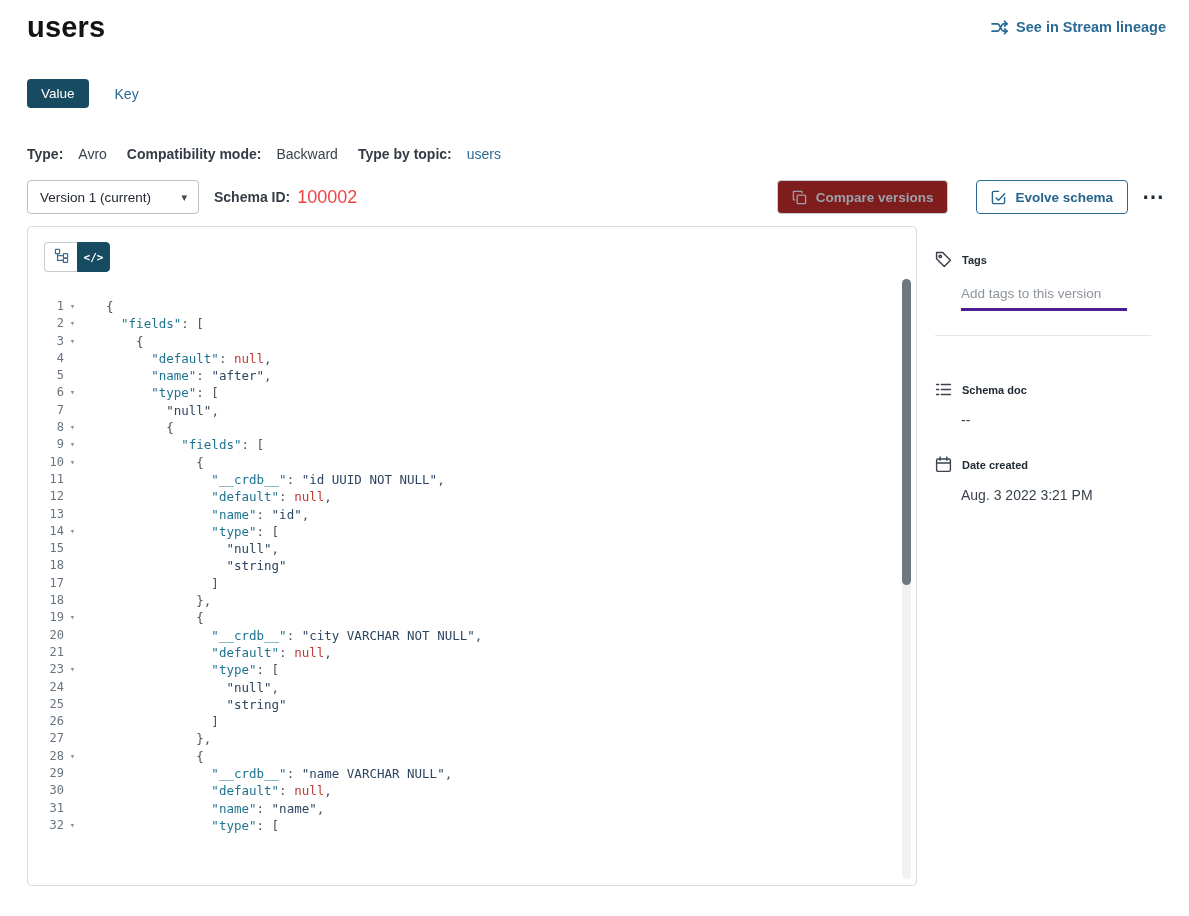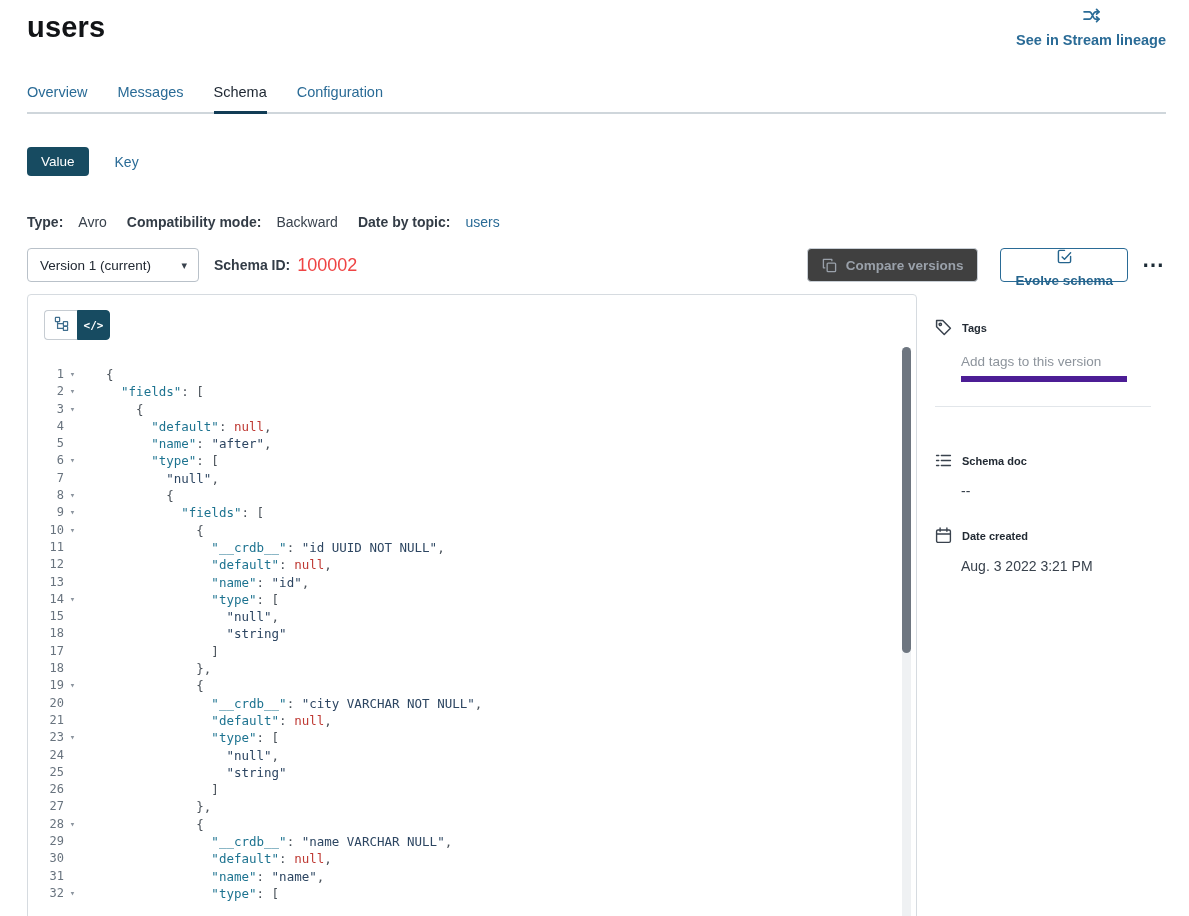--- a/index.html
+++ b/index.html
@@ -6,21 +6,21 @@
   html, body { margin:0; padding:0; }
   body {
     width:1189px; height:916px; overflow:hidden; background:#fff;
     font-family:"Liberation Sans", sans-serif; color:#1f2630;
   }
   .page { padding:0 23px 0 27px; }
 
   
   .hdr { display:flex; justify-content:space-between; align-items:center; padding-top:8px; height:46px; }
   .title { font-size:29px; font-weight:800; margin:0; color:#121417; letter-spacing:.2px; }
-  .lineage-link { display:flex; gap:8px; align-items:center; color:#2a6b96; font-size:14.5px; font-weight:600; cursor:pointer; text-decoration:none;flex-direction:column; }
+  .lineage-link { display:flex; gap:8px; align-items:center; color:#2a6b96; font-size:14.5px; font-weight:600; cursor:pointer; text-decoration:none; }
   .lineage-link .icon { display:flex; }
 
   
   .tabs { display:flex; gap:30px; margin-top:38px; border-bottom:2px solid #cfd6db; }
   .tab { position:relative; padding:0 0 12px; font-size:14.5px; color:#2a6b96; cursor:pointer; }
   .tab.active { color:#1c2530; font-weight:500; }
   .tab.active::after { content:""; position:absolute; left:0; right:0; bottom:-2px; height:3px; background:#113c55; }
 
   
   .vk-row { margin-top:33px; display:flex; align-items:center; gap:26px; }
@@ -36,22 +36,22 @@
 
   
   .version-row { margin-top:18px; display:flex; align-items:center; }
   .select { width:172px; height:34px; border:1px solid #b9c1c9; border-radius:4px; display:flex; align-items:center; justify-content:space-between; padding:0 11px 0 12px; font-size:13.5px; color:#222933; cursor:pointer; background:#fff; }
   .chev { font-size:11px; color:#39424d; }
   .sid-label { font-weight:700; margin-left:15px; font-size:14px; color:#333c46; }
   .sid-value { margin-left:7px; font-size:18px; color:#ef4444; }
   .spacer { flex:1; }
   .btn { height:34px; border-radius:4px; display:inline-flex; align-items:center; gap:9px; padding:0 14px; font-size:13.5px; font-weight:600; background:#fff; font-family:inherit; cursor:pointer; }
   .btn .icon { display:flex; }
-  .btn-disabled { border:1px solid #c9cfd6; color:#9aa1aa; background:#404040; cursor:default; }
-  .btn-outline { border:1px solid #2a6b96; color:#25648d; margin-left:22px;flex-direction:column; }
+  .btn-disabled { border:1px solid #c9cfd6; color:#9aa1aa; background:#7f1d1d; cursor:default; }
+  .btn-outline { border:1px solid #2a6b96; color:#25648d; margin-left:28px; }
   .more { border:none; background:none; font-size:22px; color:#1c2b36; margin-left:12px; padding:0 2px; font-weight:700; cursor:pointer; line-height:1; }
 
   
   .main { display:flex; margin-top:12px; align-items:flex-start; }
   .code-panel { position:relative; width:890px; height:660px; border:1px solid #d6dbe0; border-radius:4px; background:#fff; }
   .view-toggle { display:inline-flex; margin:15px 0 0 16px; }
   .vt-btn { width:33px; height:30px; display:flex; align-items:center; justify-content:center; border:1px solid #c6ccd2; background:#fff; color:#3f6e8e; cursor:pointer; padding:0; }
   .vt-btn:first-child { border-radius:4px 0 0 4px; border-right:none; }
   .vt-btn.active { background:#174b61; border-color:#174b61; color:#fff; border-radius:0 4px 4px 0;
     font-family:"DejaVu Sans Mono", monospace; font-size:11px; font-weight:bold; }
@@ -66,21 +66,21 @@
   .tok-n { color:#bf3a34; }
   .tok-p { color:#4a525a; }
 
   .scroll-track { position:absolute; top:52px; bottom:6px; right:5px; width:9px; background:#eff1f3; border-radius:5px; }
   .scroll-thumb { position:absolute; top:0; left:0; width:9px; height:306px; background:#6e7680; border-radius:5px; }
 
   
   .sidebar { margin-left:18px; padding-top:25px; width:230px; }
   .side-heading { display:flex; align-items:center; gap:10px; font-size:11px; font-weight:600; color:#222a33; }
   .side-heading .icon { width:17px; height:17px; color:#39424d; display:flex; flex:none; }
-  .tags-input { display:block; margin:16px 0 0 26px; width:166px; border:none; border-bottom:6px solid #4c1d95; font-size:13.5px; padding:2px 0 7px; font-family:inherit; color:#222933; outline:none; background:transparent; }
+  .tags-input { display:block; margin:16px 0 0 26px; width:166px; border:none; border-bottom:3px solid #4c1d95; font-size:13.5px; padding:2px 0 7px; font-family:inherit; color:#222933; outline:none; background:transparent; }
   .tags-input::placeholder { color:#8d949c; }
   .divider { margin:24px 0 0 0; border:none; border-top:1px solid #e2e6ea; width:216px; }
   .side-heading.mt1 { margin-top:45px; }
   .side-heading.mt2 { margin-top:28px; }
   .side-value { margin:14px 0 0 26px; font-size:14px; color:#39424d; }
 </style>
 </head>
 <body>
 
 <div class="page">
@@ -91,38 +91,32 @@
       <span class="icon">
         <svg width="17" height="17" viewBox="0 0 16 16" fill="none" stroke="currentColor" stroke-width="1.6" stroke-linecap="round" stroke-linejoin="round">
             <path d="M1 4.5h5c3 0 3 7 6 7h3M1 11.5h5c3 0 3-7 6-7h3"></path>
             <path d="M12.8 2.3l2.2 2.2-2.2 2.2M12.8 9.3l2.2 2.2-2.2 2.2"></path>
           </svg>
       </span>
       <span>See in Stream lineage</span>
     </a>
   </div>
 
-  <nav class="tabs">
-    <div class="tab">Overview</div>
-    <div class="tab">Messages</div>
-    <div class="tab active">Schema</div>
-    <div class="tab">Configuration</div>
-  </nav>
 
   <div class="vk-row">
     <button class="btn-dark">Value</button>
     <button class="btn-link">Key</button>
   </div>
 
   <div class="meta-row">
     <b>Type:</b>
     <span class="v">Avro</span>
     <b class="ml">Compatibility mode:</b>
     <span class="v">Backward</span>
-    <b class="ml">Date by topic:</b>
+    <b class="ml">Type by topic:</b>
     <a class="v">users</a>
   </div>
 
   <div class="version-row">
     <div class="select">
       <span>Version 1 (current)</span>
       <span class="chev">▾</span>
     </div>
     <span class="sid-label">Schema ID:</span>
     <span class="sid-value">100002</span>

